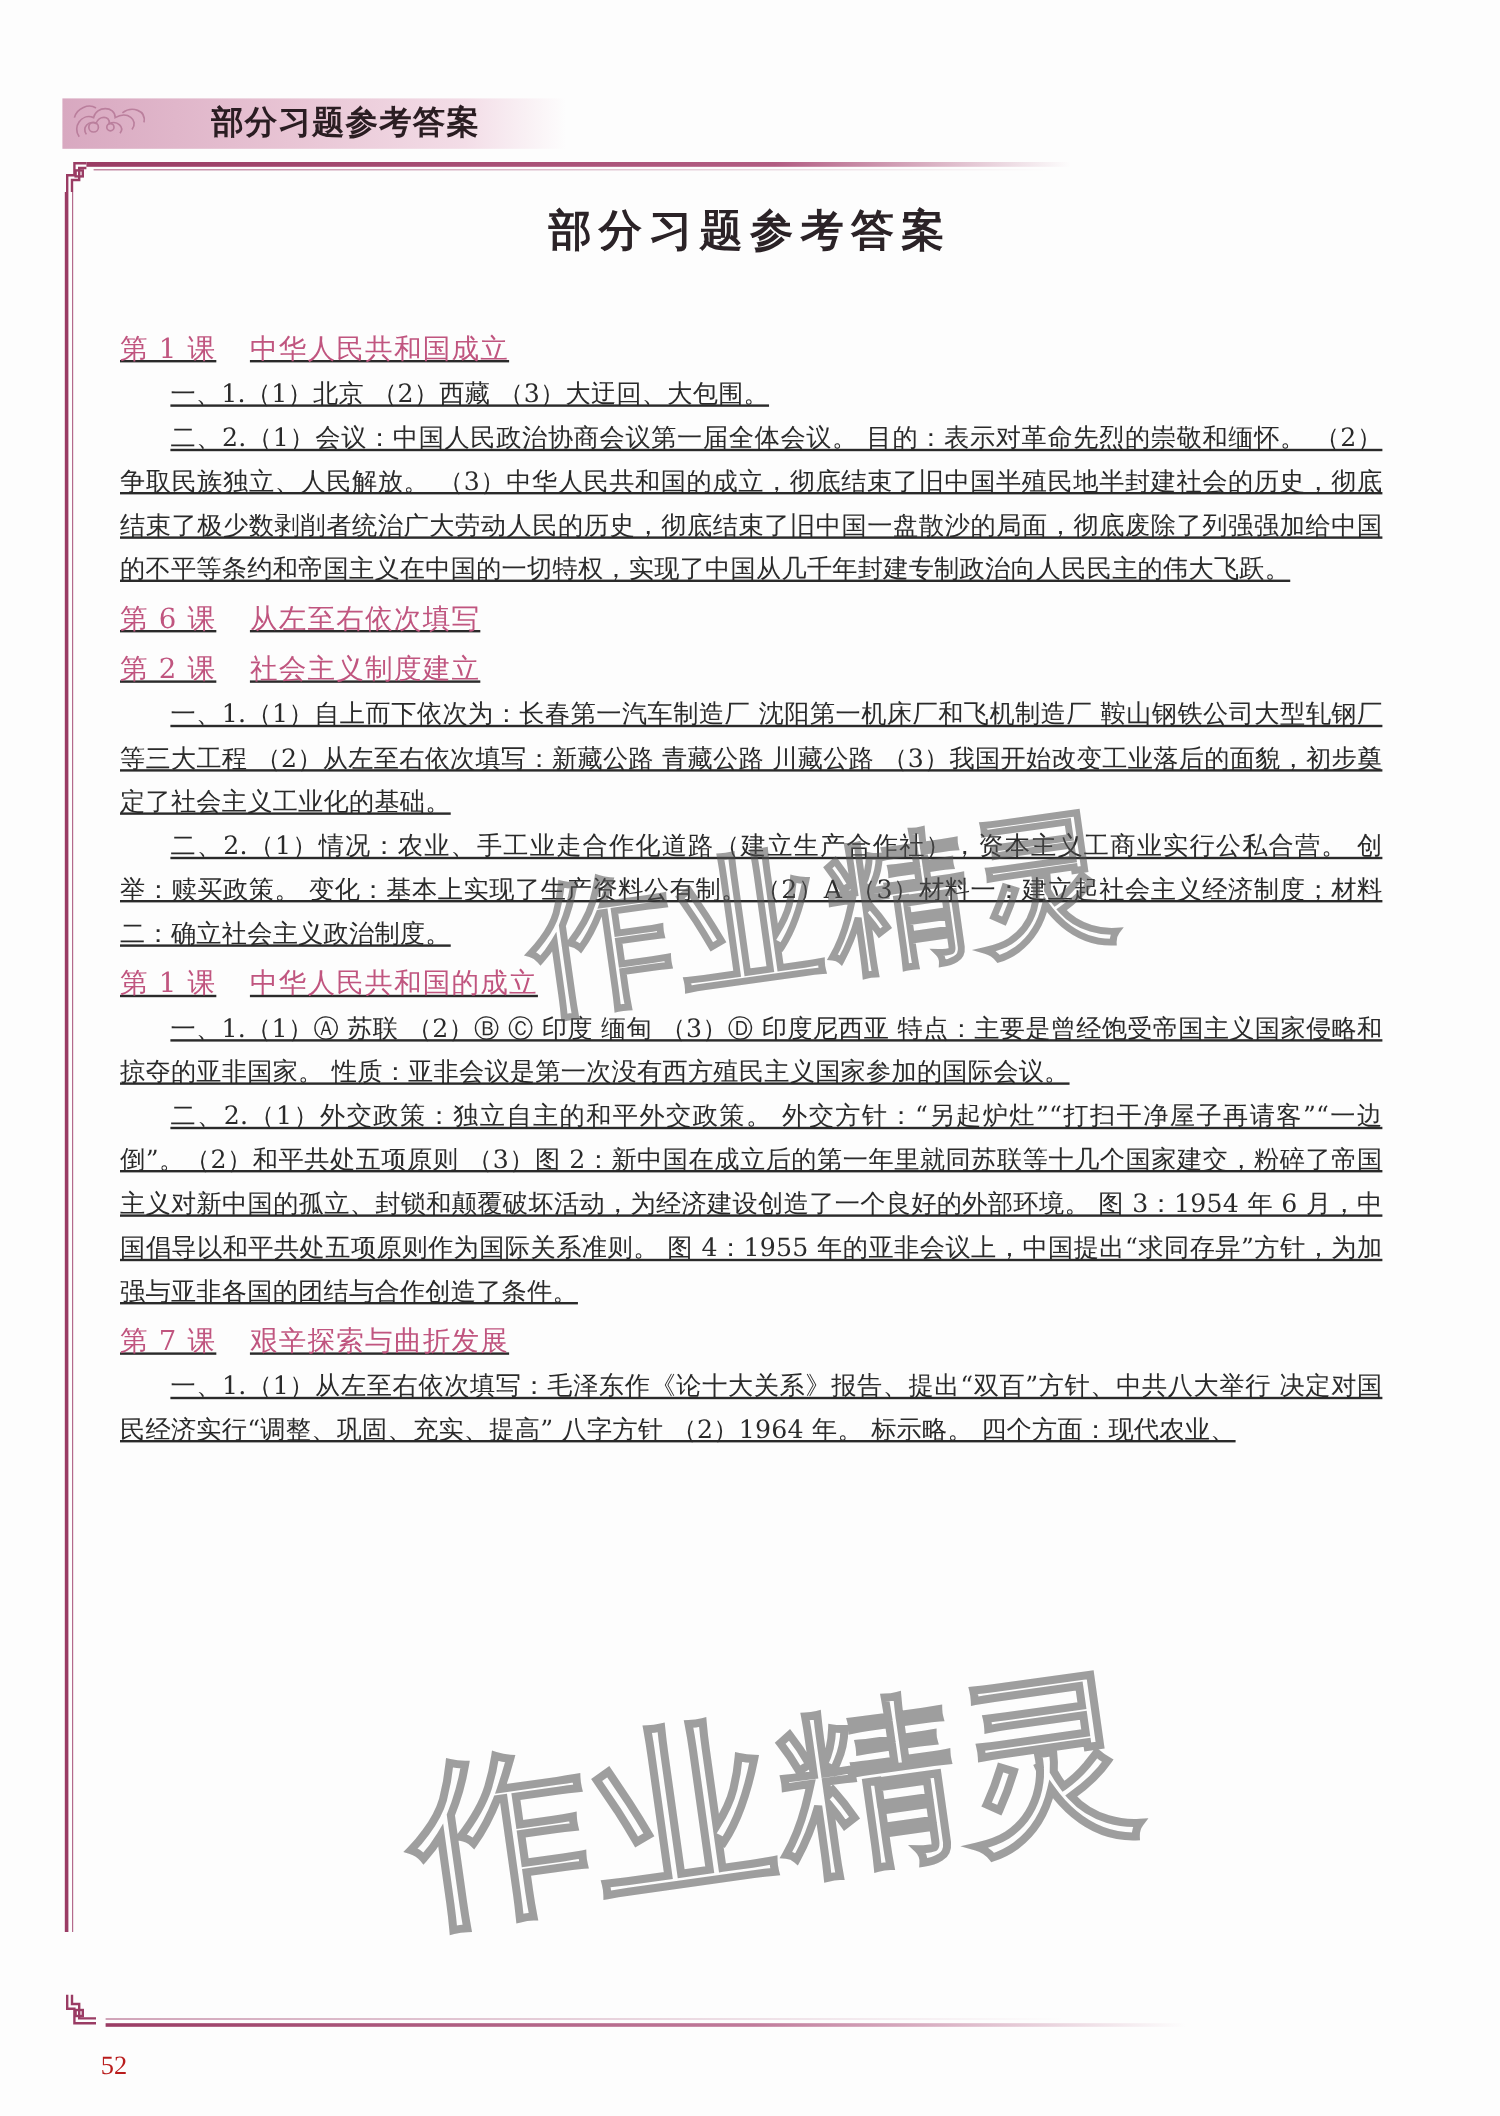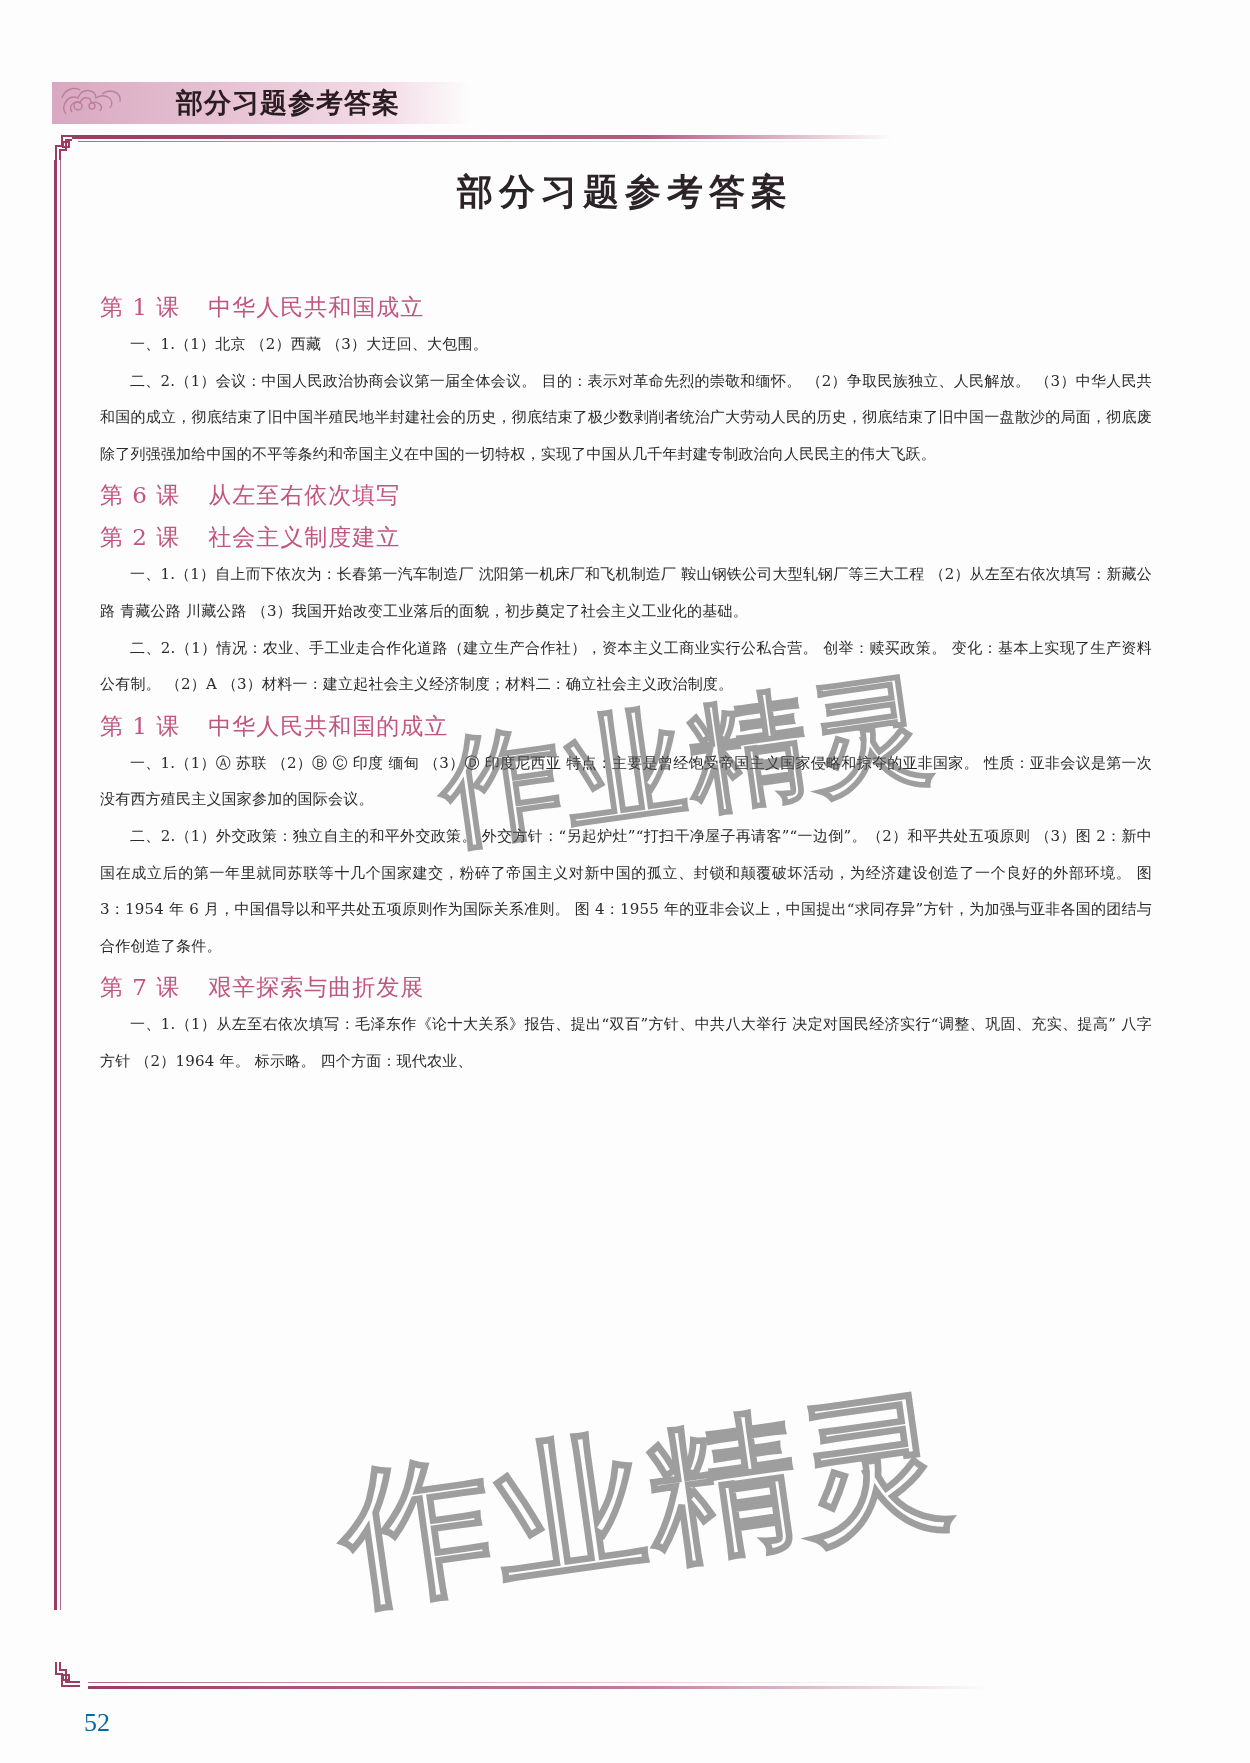--- a/index.html
+++ b/index.html
@@ -41,39 +41,39 @@
     background: linear-gradient(90deg, #9a3c64 0%, #c07a9a 60%, rgba(230,190,210,0) 100%);
   }
   .frame-bottom2 {
     position: absolute; left: 88px; top: 1682px; width: 800px; height: 1px;
     background: linear-gradient(90deg, #b46a8c 0%, rgba(230,190,210,0) 100%);
   }
   .corner { position: absolute; width: 30px; height: 30px; }
   .corner-tl { left: 50px; top: 130px; }
   .corner-bl { left: 50px; top: 1662px; }
   .page-number {
-    position: absolute; left: 84px; top: 1708px; font-size: 26px; color: #0369a1;
+    position: absolute; left: 84px; top: 1708px; font-size: 22px; color: #b91c1c;
     font-family: "Liberation Serif", serif;
   }
   .main-title {
     position: absolute; left: 0; top: 168px; width: 1250px; text-align: center;
     font-size: 36px; font-weight: bold; letter-spacing: 6px; color: #2b2327;
     font-family: "DejaVu Sans", sans-serif;
   }
   .content {
-    position: absolute; left: 100px; top: 284px; width: 1052px;
+    position: absolute; left: 100px; top: 268px; width: 1052px; text-decoration: underline;
   }
   .lesson-title {
     color: #c0557f; font-size: 23px; height: 38px; line-height: 38px;
     margin-top: 4px; letter-spacing: 1px;
     font-family: "DejaVu Serif", serif;
   }
   .lesson-title .num { margin-right: 28px; }
   .para {
-    font-size: 15px; line-height: 36.6px; text-align: justify;
+    font-size: 21px; line-height: 36.6px; text-align: justify;
     text-indent: 2em; margin: 0; letter-spacing: 0.2px;
   }
   
   .watermark {
     position: absolute; pointer-events: none;
     font-family: "DejaVu Sans", sans-serif; font-weight: bold;
     color: transparent; -webkit-text-stroke: 2px rgba(80,80,80,0.55);
     transform: rotate(-8deg); letter-spacing: 4px;
   }
   .wm1 { left: 440px; top: 680px; font-size: 120px; }

